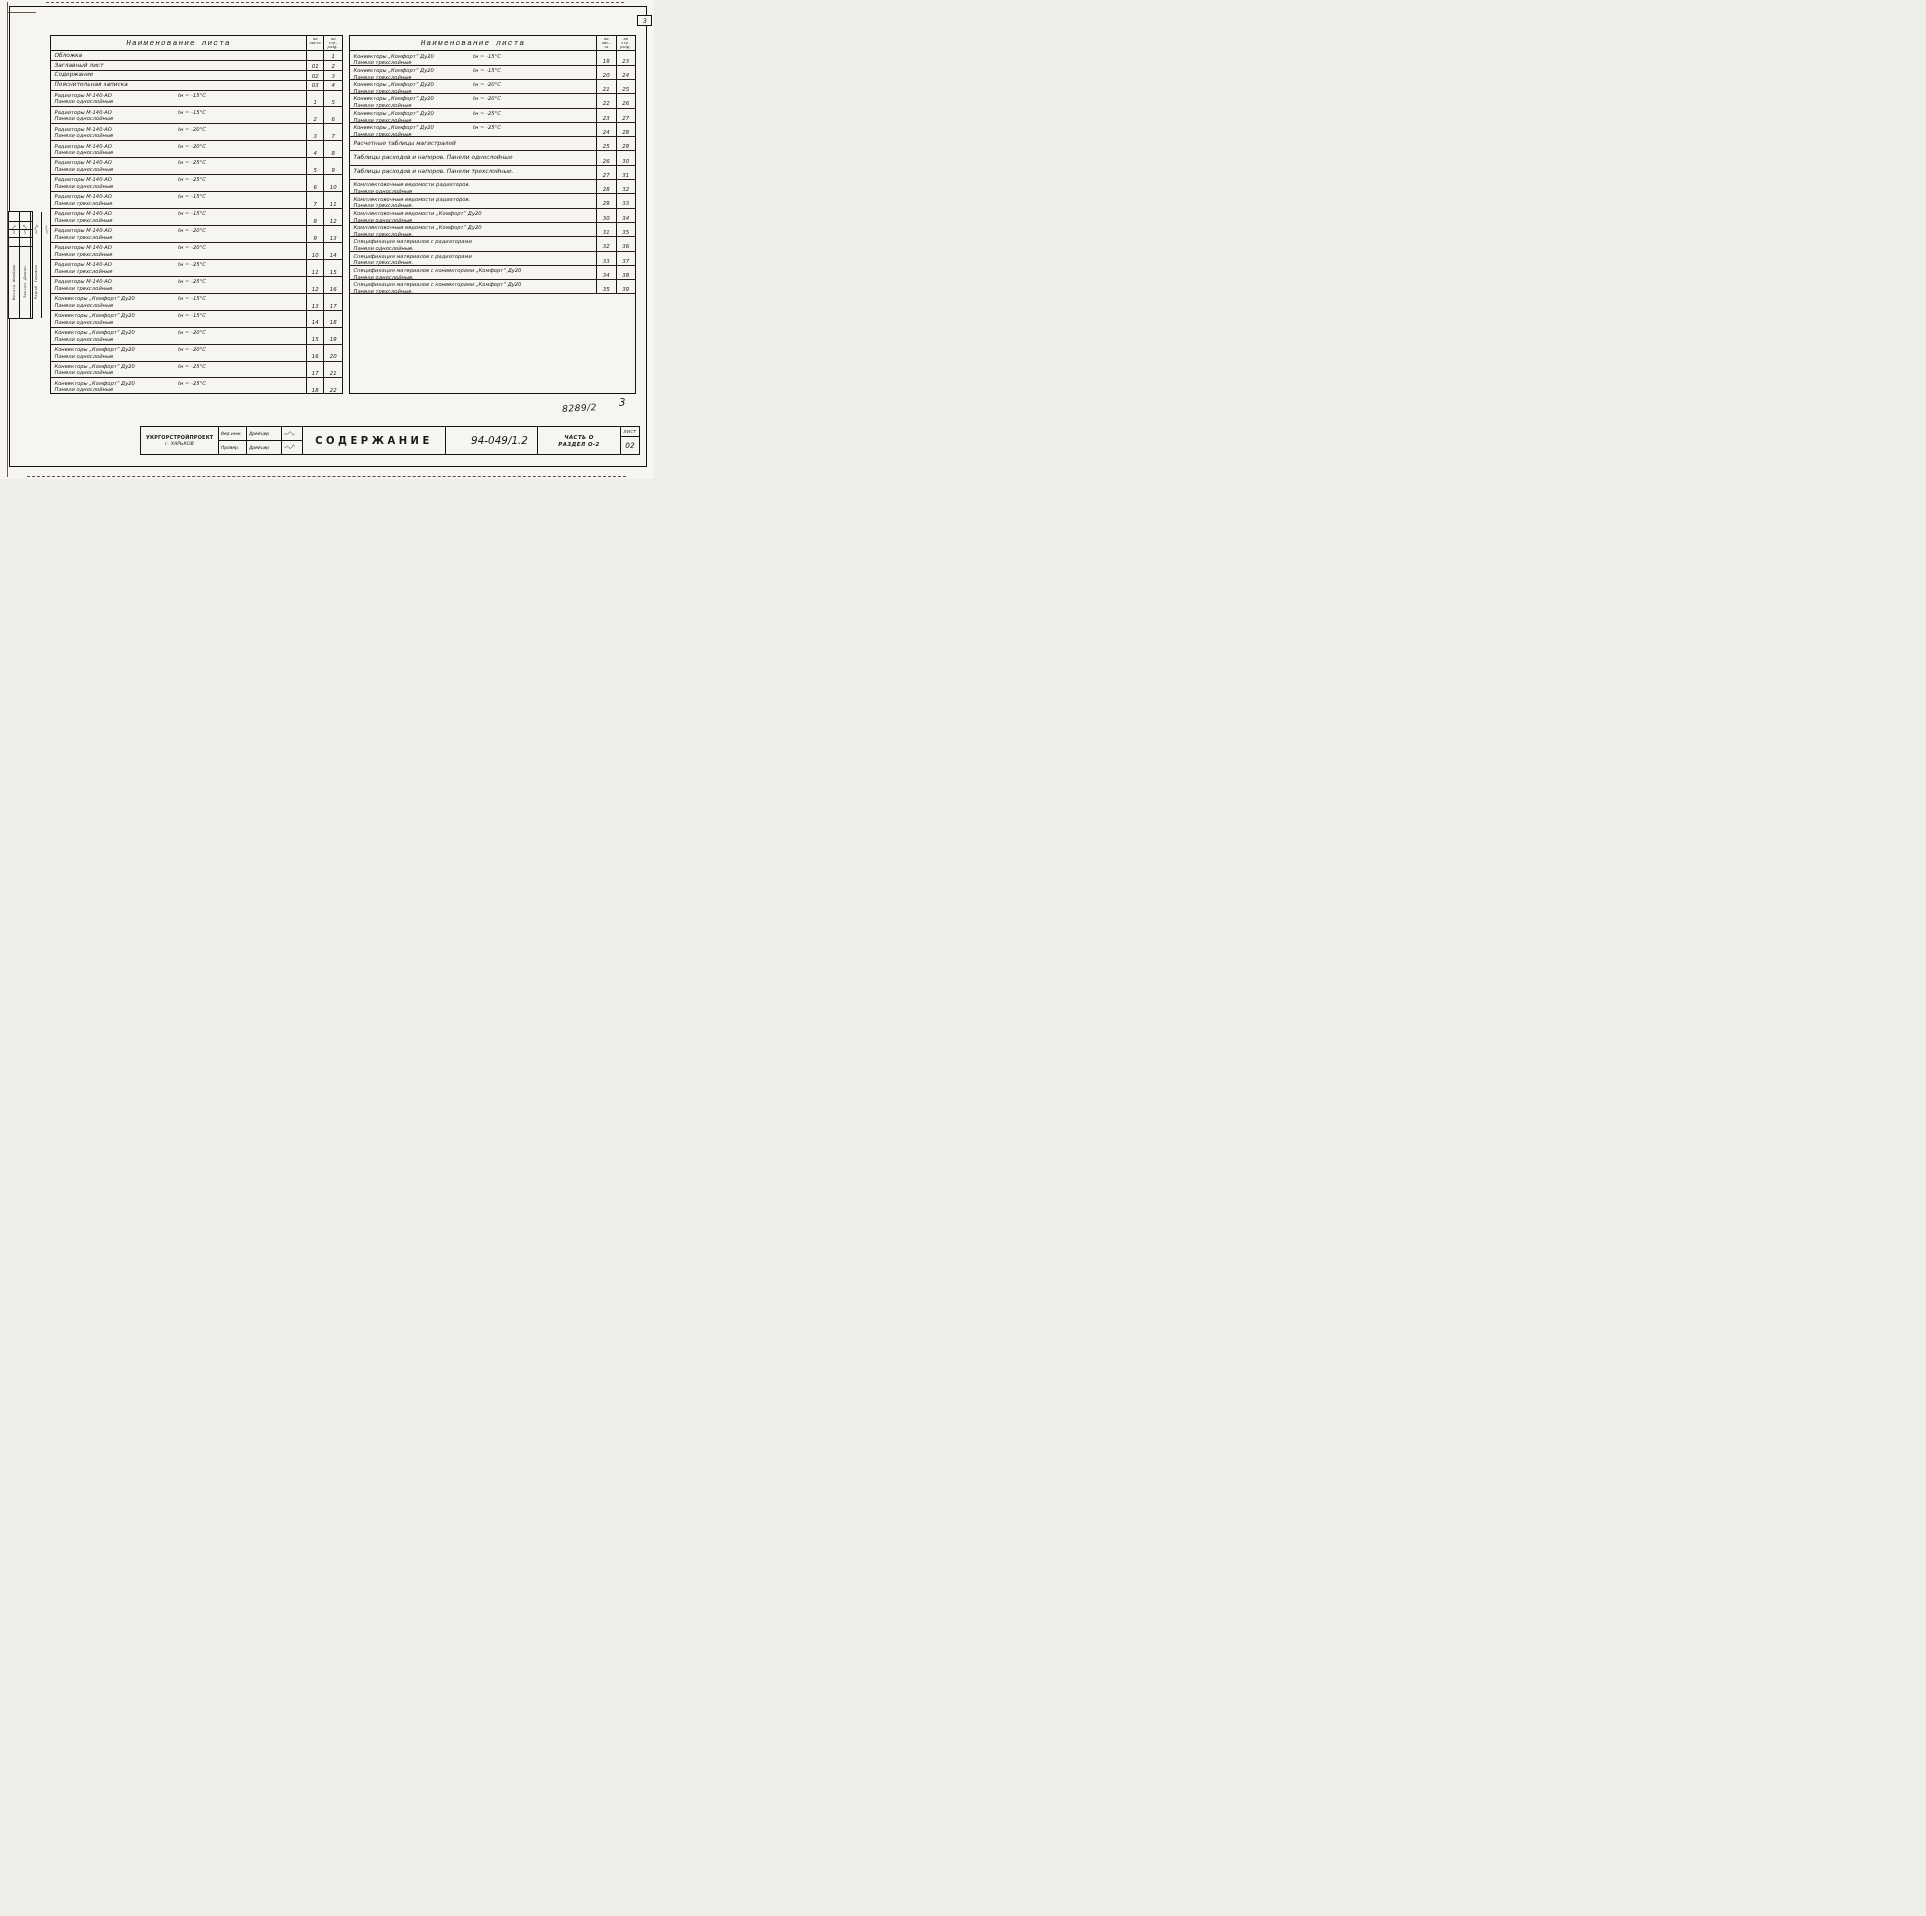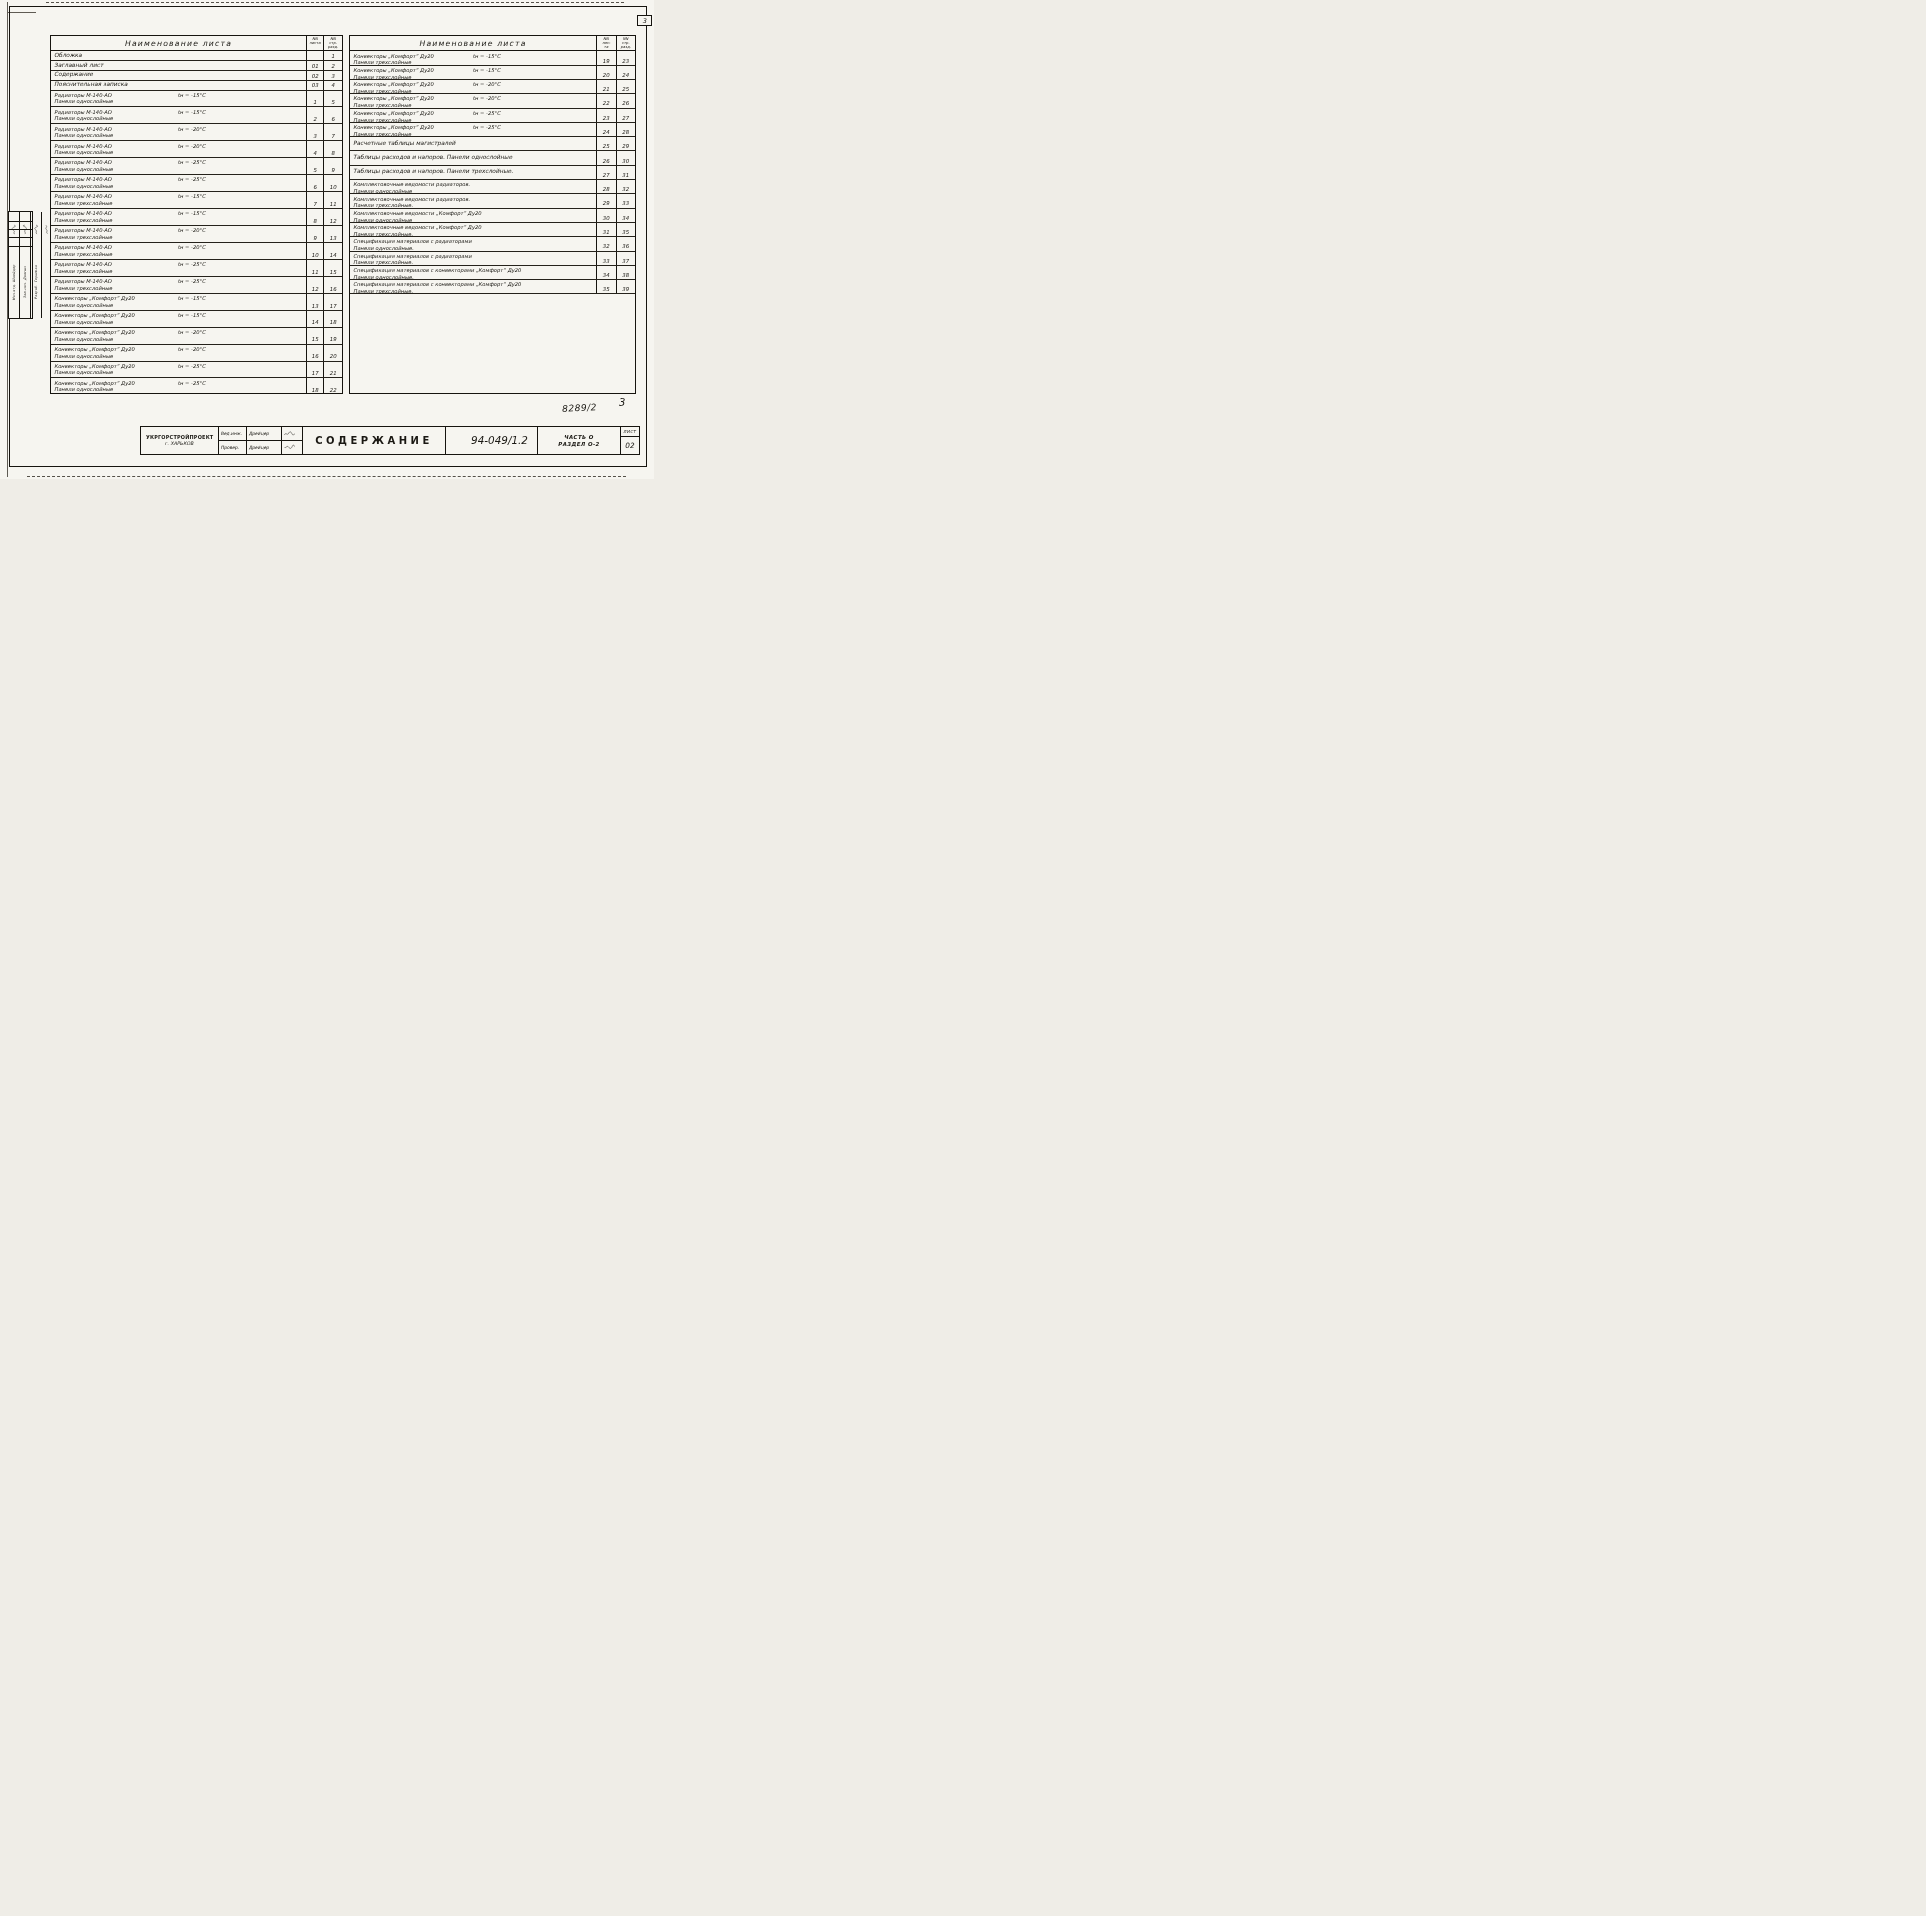--- a/index.html
+++ b/index.html
@@ -14,21 +14,21 @@
   .art-left{position:absolute;left:6.5px;top:1.9px;width:0.8px;height:475px;background:#39352c;opacity:.8}
   .art-tick{position:absolute;left:7.7px;top:11.6px;width:28px;height:1px;background:#39352c;opacity:.8}
   
   .frame{position:absolute;left:9.2px;top:6.2px;width:638px;height:461px;border:1.2px solid #16140f;box-sizing:border-box;}
   .corner-box{position:absolute;left:637px;top:15.4px;width:15.4px;height:10.4px;border:1px solid #16140f;box-sizing:border-box;
     display:flex;align-items:center;justify-content:center;font-style:italic;font-size:6.5px;background:#f6f5f0;}
   
   .toc{position:absolute;border:1px solid #16140f;box-sizing:border-box;}
   .toc-left{left:50px;top:35px;width:293px;height:359px;}
   .toc-right{left:349px;top:35px;width:287px;height:359px;}
-  .thead{display:grid;height:15.4px;border-bottom:0.8px solid #16140f;box-sizing:border-box;}
+  .thead{display:grid;height:15.4px;border-bottom:0.8px solid #16140f;box-sizing:border-box;font-family:Liberation Mono, monospace;}
   .toc-left .thead{grid-template-columns:255px 17.3px 1fr;}
   .toc-right .thead{grid-template-columns:246px 19.6px 1fr;}
   .th-name{display:flex;align-items:center;justify-content:center;font-style:italic;font-size:7.7px;letter-spacing:1.2px;}
   .colhead{border-left:0.7px solid #16140f;font-style:italic;font-size:3.7px;line-height:1.08;text-align:center;
     white-space:pre-line;padding-top:0.8px;box-sizing:border-box;}
   .tbody{display:flex;flex-direction:column;height:343px;}
   .trow{display:grid;border-bottom:0.6px solid #25221b;position:relative;box-sizing:border-box;}
   .toc-left .trow{grid-template-columns:255px 17.3px 1fr;flex:1 1 auto;}
   .toc-right .trow{grid-template-columns:246px 19.6px 1fr;height:14.3px;flex:none;}
   .toc-left .trow:last-child{border-bottom:none;}

